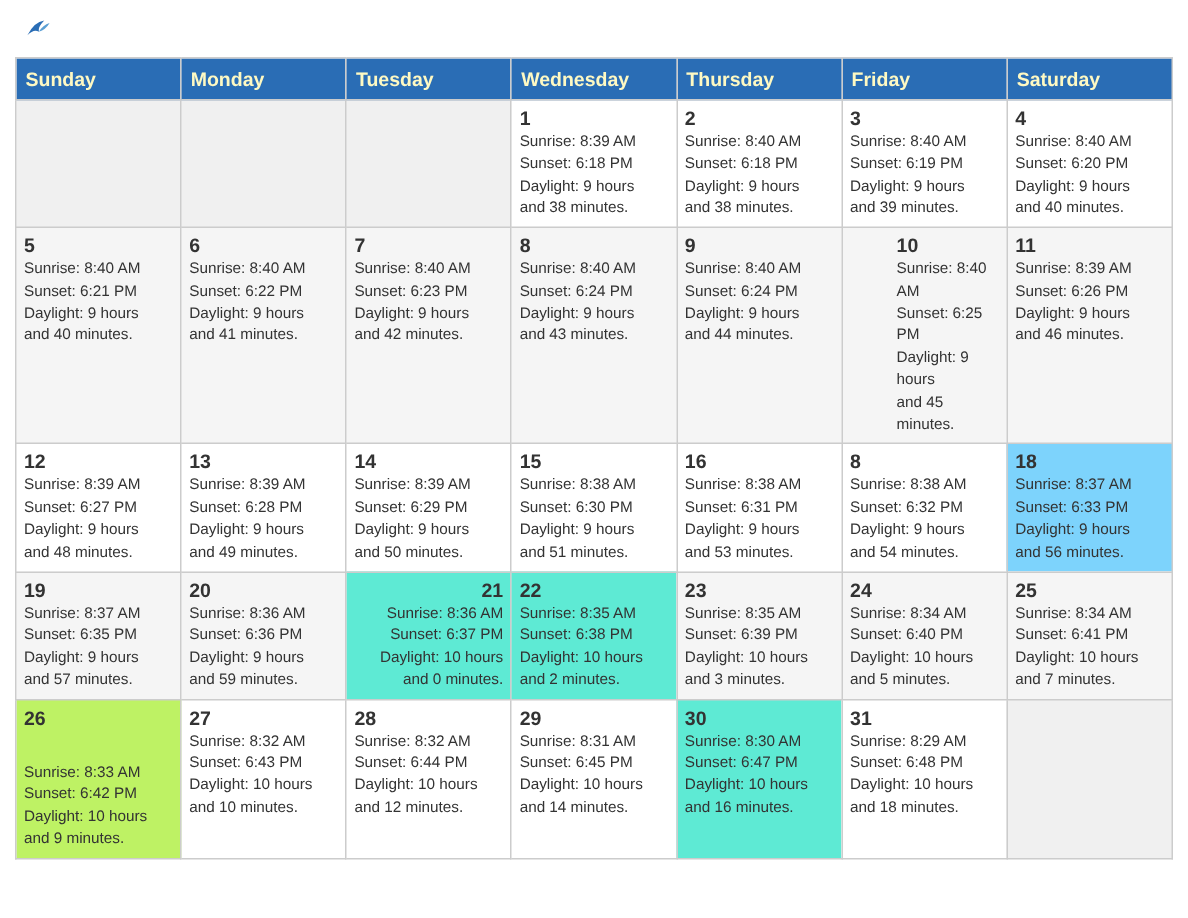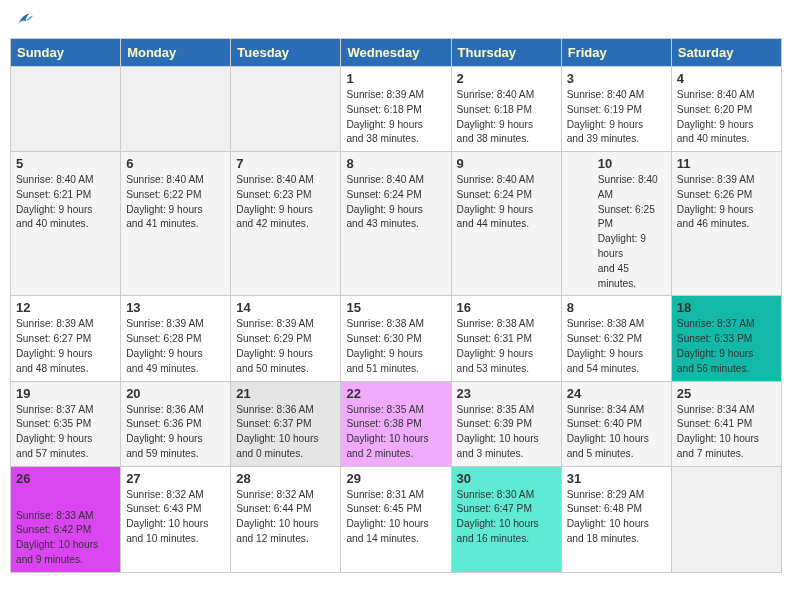--- a/index.html
+++ b/index.html
@@ -251,21 +251,21 @@
 Daylight: 9 hours
 and 53 minutes.</div>
         </td>
         <td style="background: rgb(255, 255, 255);">
           <span class="day-number">8</span>
           <div class="day-info" style="white-space: pre-line;">Sunrise: 8:38 AM
 Sunset: 6:32 PM
 Daylight: 9 hours
 and 54 minutes.</div>
         </td>
-        <td style="background: #14b8a6;">
+        <td style="background: #7dd3fc;">
           <span class="day-number">18</span>
           <div class="day-info" style="white-space: pre-line;">Sunrise: 8:37 AM
 Sunset: 6:33 PM
 Daylight: 9 hours
 and 56 minutes.</div>
         </td>
       </tr>
       <tr>
         <td style="background: rgb(245, 245, 245);">
           <span class="day-number">19</span>
@@ -274,28 +274,28 @@
 Daylight: 9 hours
 and 57 minutes.</div>
         </td>
         <td style="background: rgb(245, 245, 245);">
           <span class="day-number">20</span>
           <div class="day-info" style="white-space: pre-line;">Sunrise: 8:36 AM
 Sunset: 6:36 PM
 Daylight: 9 hours
 and 59 minutes.</div>
         </td>
-        <td style="background: #e5e5e5;">
+        <td style="background: #5eead4; text-align: right;">
           <span class="day-number">21</span>
           <div class="day-info" style="white-space: pre-line;">Sunrise: 8:36 AM
 Sunset: 6:37 PM
 Daylight: 10 hours
 and 0 minutes.</div>
         </td>
-        <td style="background: #f0abfc;">
+        <td style="background: #5eead4;">
           <span class="day-number">22</span>
           <div class="day-info" style="white-space: pre-line;">Sunrise: 8:35 AM
 Sunset: 6:38 PM
 Daylight: 10 hours
 and 2 minutes.</div>
         </td>
         <td style="background: rgb(245, 245, 245);">
           <span class="day-number">23</span>
           <div class="day-info" style="white-space: pre-line;">Sunrise: 8:35 AM
 Sunset: 6:39 PM
@@ -311,21 +311,21 @@
         </td>
         <td style="background: rgb(245, 245, 245);">
           <span class="day-number">25</span>
           <div class="day-info" style="white-space: pre-line;">Sunrise: 8:34 AM
 Sunset: 6:41 PM
 Daylight: 10 hours
 and 7 minutes.</div>
         </td>
       </tr>
       <tr>
-        <td style="background: #d946ef;">
+        <td style="background: #bef264;">
           <span class="day-number">26</span>
           <div class="day-info" style="white-space: pre-line; margin-top: 23px;">Sunrise: 8:33 AM
 Sunset: 6:42 PM
 Daylight: 10 hours
 and 9 minutes.</div>
         </td>
         <td style="background: rgb(255, 255, 255); margin-left: 44px;">
           <span class="day-number">27</span>
           <div class="day-info" style="white-space: pre-line;">Sunrise: 8:32 AM
 Sunset: 6:43 PM

